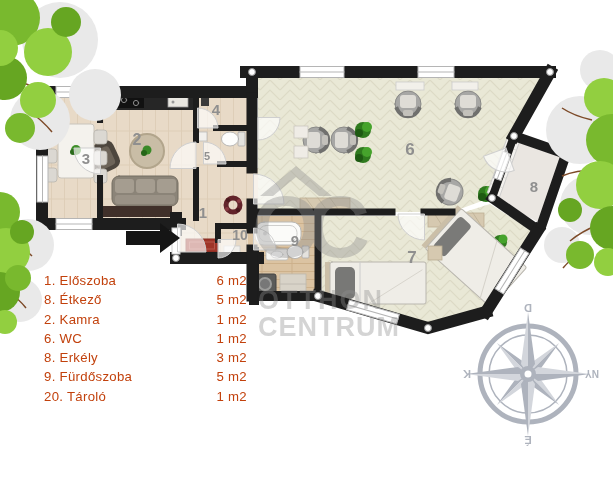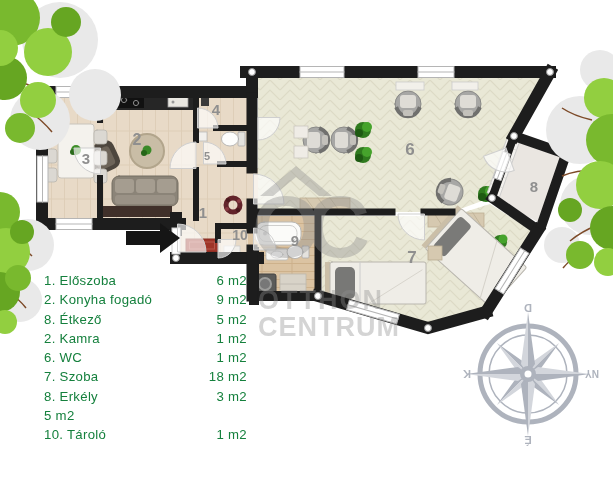--- a/index.html
+++ b/index.html
@@ -2,21 +2,21 @@
 <html><head>
 <meta charset="utf-8">
 <style>
   html,body{margin:0;padding:0;background:#fff;}
   .stage{position:relative;width:613px;height:500px;background:#ffffff;overflow:hidden;
          font-family:"Liberation Sans",sans-serif;}
   .stage svg{position:absolute;left:0;top:0;}
   svg text{font-family:"Liberation Sans",sans-serif;}
   .legend{position:absolute;left:44px;top:271px;width:203px;}
   .legend-row{display:flex;justify-content:space-between;align-items:baseline;
-              height:19.3px;line-height:19.3px;font-size:13.2px;color:#15803d;
+              height:19.3px;line-height:19.3px;font-size:13.2px;color:#c2410c;
               letter-spacing:.3px;}
   .legend-row .area{text-align:left;}
 </style>
 </head>
 <body>
 
 <div class="stage">
 
 <svg width="613" height="500" viewBox="0 0 613 500">
   <defs>
@@ -417,45 +417,38 @@
     <circle cx="608" cy="262" r="14" fill="#92cf40"></circle>
   </g>
 </svg>
 
 <div class="legend">
   <div class="legend-row">
     <span>1. Előszoba</span>
     <span class="area">6 m2</span>
   </div>
   <div class="legend-row">
-    <span>2. Konyha fogadó</span>
-    <span class="area">9 m2</span>
-  </div>
-  <div class="legend-row">
     <span>8. Étkező</span>
     <span class="area">5 m2</span>
   </div>
   <div class="legend-row">
     <span>2. Kamra</span>
     <span class="area">1 m2</span>
   </div>
   <div class="legend-row">
     <span>6. WC</span>
     <span class="area">1 m2</span>
   </div>
   <div class="legend-row">
-    <span>7. Szoba</span>
-    <span class="area">18 m2</span>
-  </div>
-  <div class="legend-row">
     <span>8. Erkély</span>
     <span class="area">3 m2</span>
   </div>
   <div class="legend-row">
+    <span>9. Fürdőszoba</span>
     <span class="area">5 m2</span>
   </div>
   <div class="legend-row">
-    <span>10. Tároló</span>
+    <span>20. Tároló</span>
     <span class="area">1 m2</span>
   </div>
 </div>
 
 </div>
 
 </body></html>

